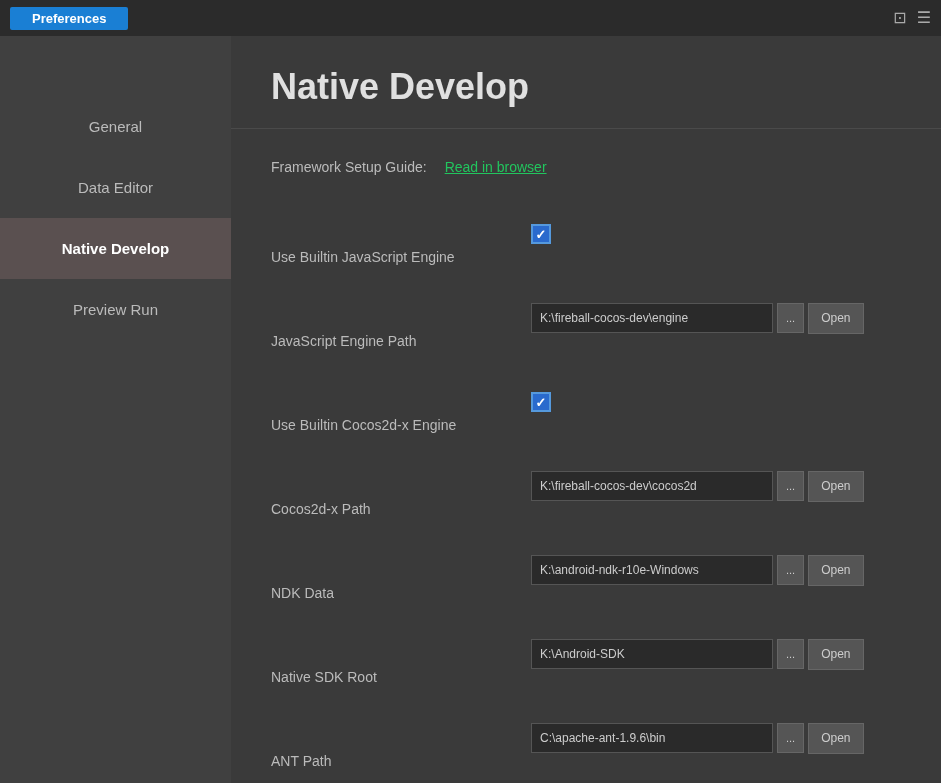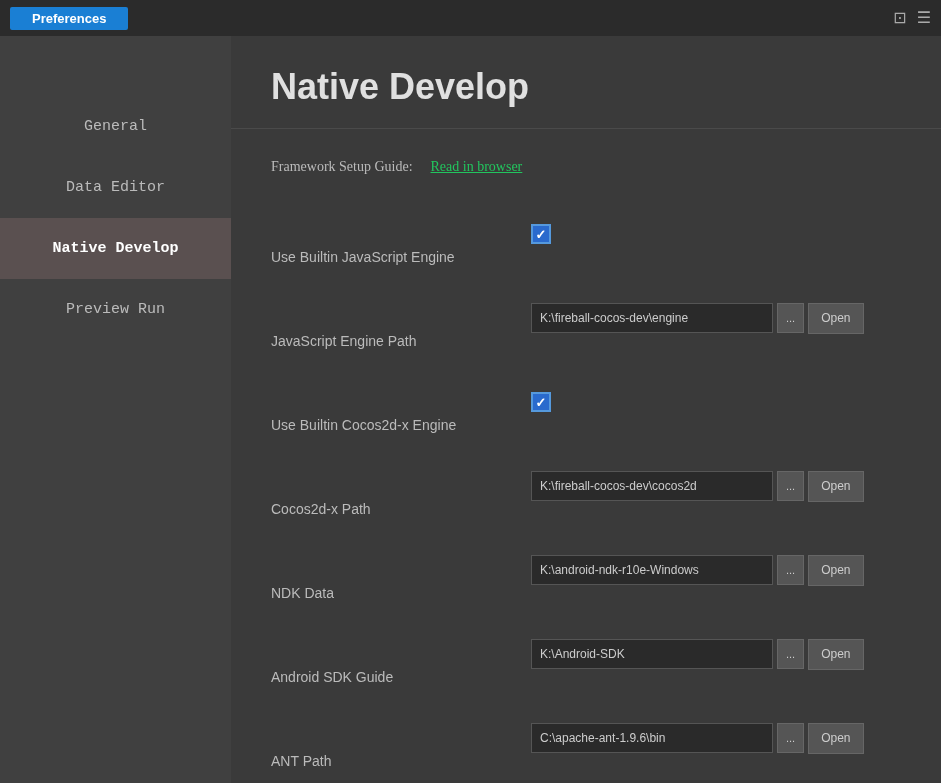--- a/index.html
+++ b/index.html
@@ -56,21 +56,20 @@
       flex-direction: column;
       padding-top: 60px;
       flex-shrink: 0;
     }
     .sidebar-item {
       padding: 22px 20px;
       font-size: 15px;
       color: #bbb;
       cursor: pointer;
       text-align: center;
-      font-family: Liberation Mono, monospace;
     }
     .sidebar-item.active {
       background: #5a5050;
       color: #fff;
       font-weight: bold;
     }
 
     
     .main-content {
       flex: 1;
@@ -95,21 +94,20 @@
       padding: 30px 40px;
       flex: 1;
     }
 
     .framework-guide-row {
       display: flex;
       align-items: center;
       margin-bottom: 28px;
       font-size: 14px;
       color: #bbb;
-      font-family: Liberation Serif, serif;
     }
     .framework-guide-row a {
       color: #22c55e;
       text-decoration: underline;
       cursor: pointer;
       margin-left: 18px;
     }
 
     .field-row {
       display: flex;
@@ -263,21 +261,21 @@
       </div>
 
       <div class="field-row">
         <div class="field-label">NDK Data</div>
         <input class="field-input" type="text" value="K:\android-ndk-r10e-Windows" style="">
         <button class="btn-ellipsis">...</button>
         <button class="btn-open">Open</button>
       </div>
 
       <div class="field-row">
-        <div class="field-label">Android SDK Guide</div>
+        <div class="field-label">Native SDK Root</div>
         <input class="field-input" type="text" value="K:\Android-SDK" style="">
         <button class="btn-ellipsis">...</button>
         <button class="btn-open">Open</button>
       </div>
 
       <div class="field-row">
         <div class="field-label">ANT Path</div>
         <input class="field-input" type="text" value="C:\apache-ant-1.9.6\bin" style="">
         <button class="btn-ellipsis">...</button>
         <button class="btn-open">Open</button>

